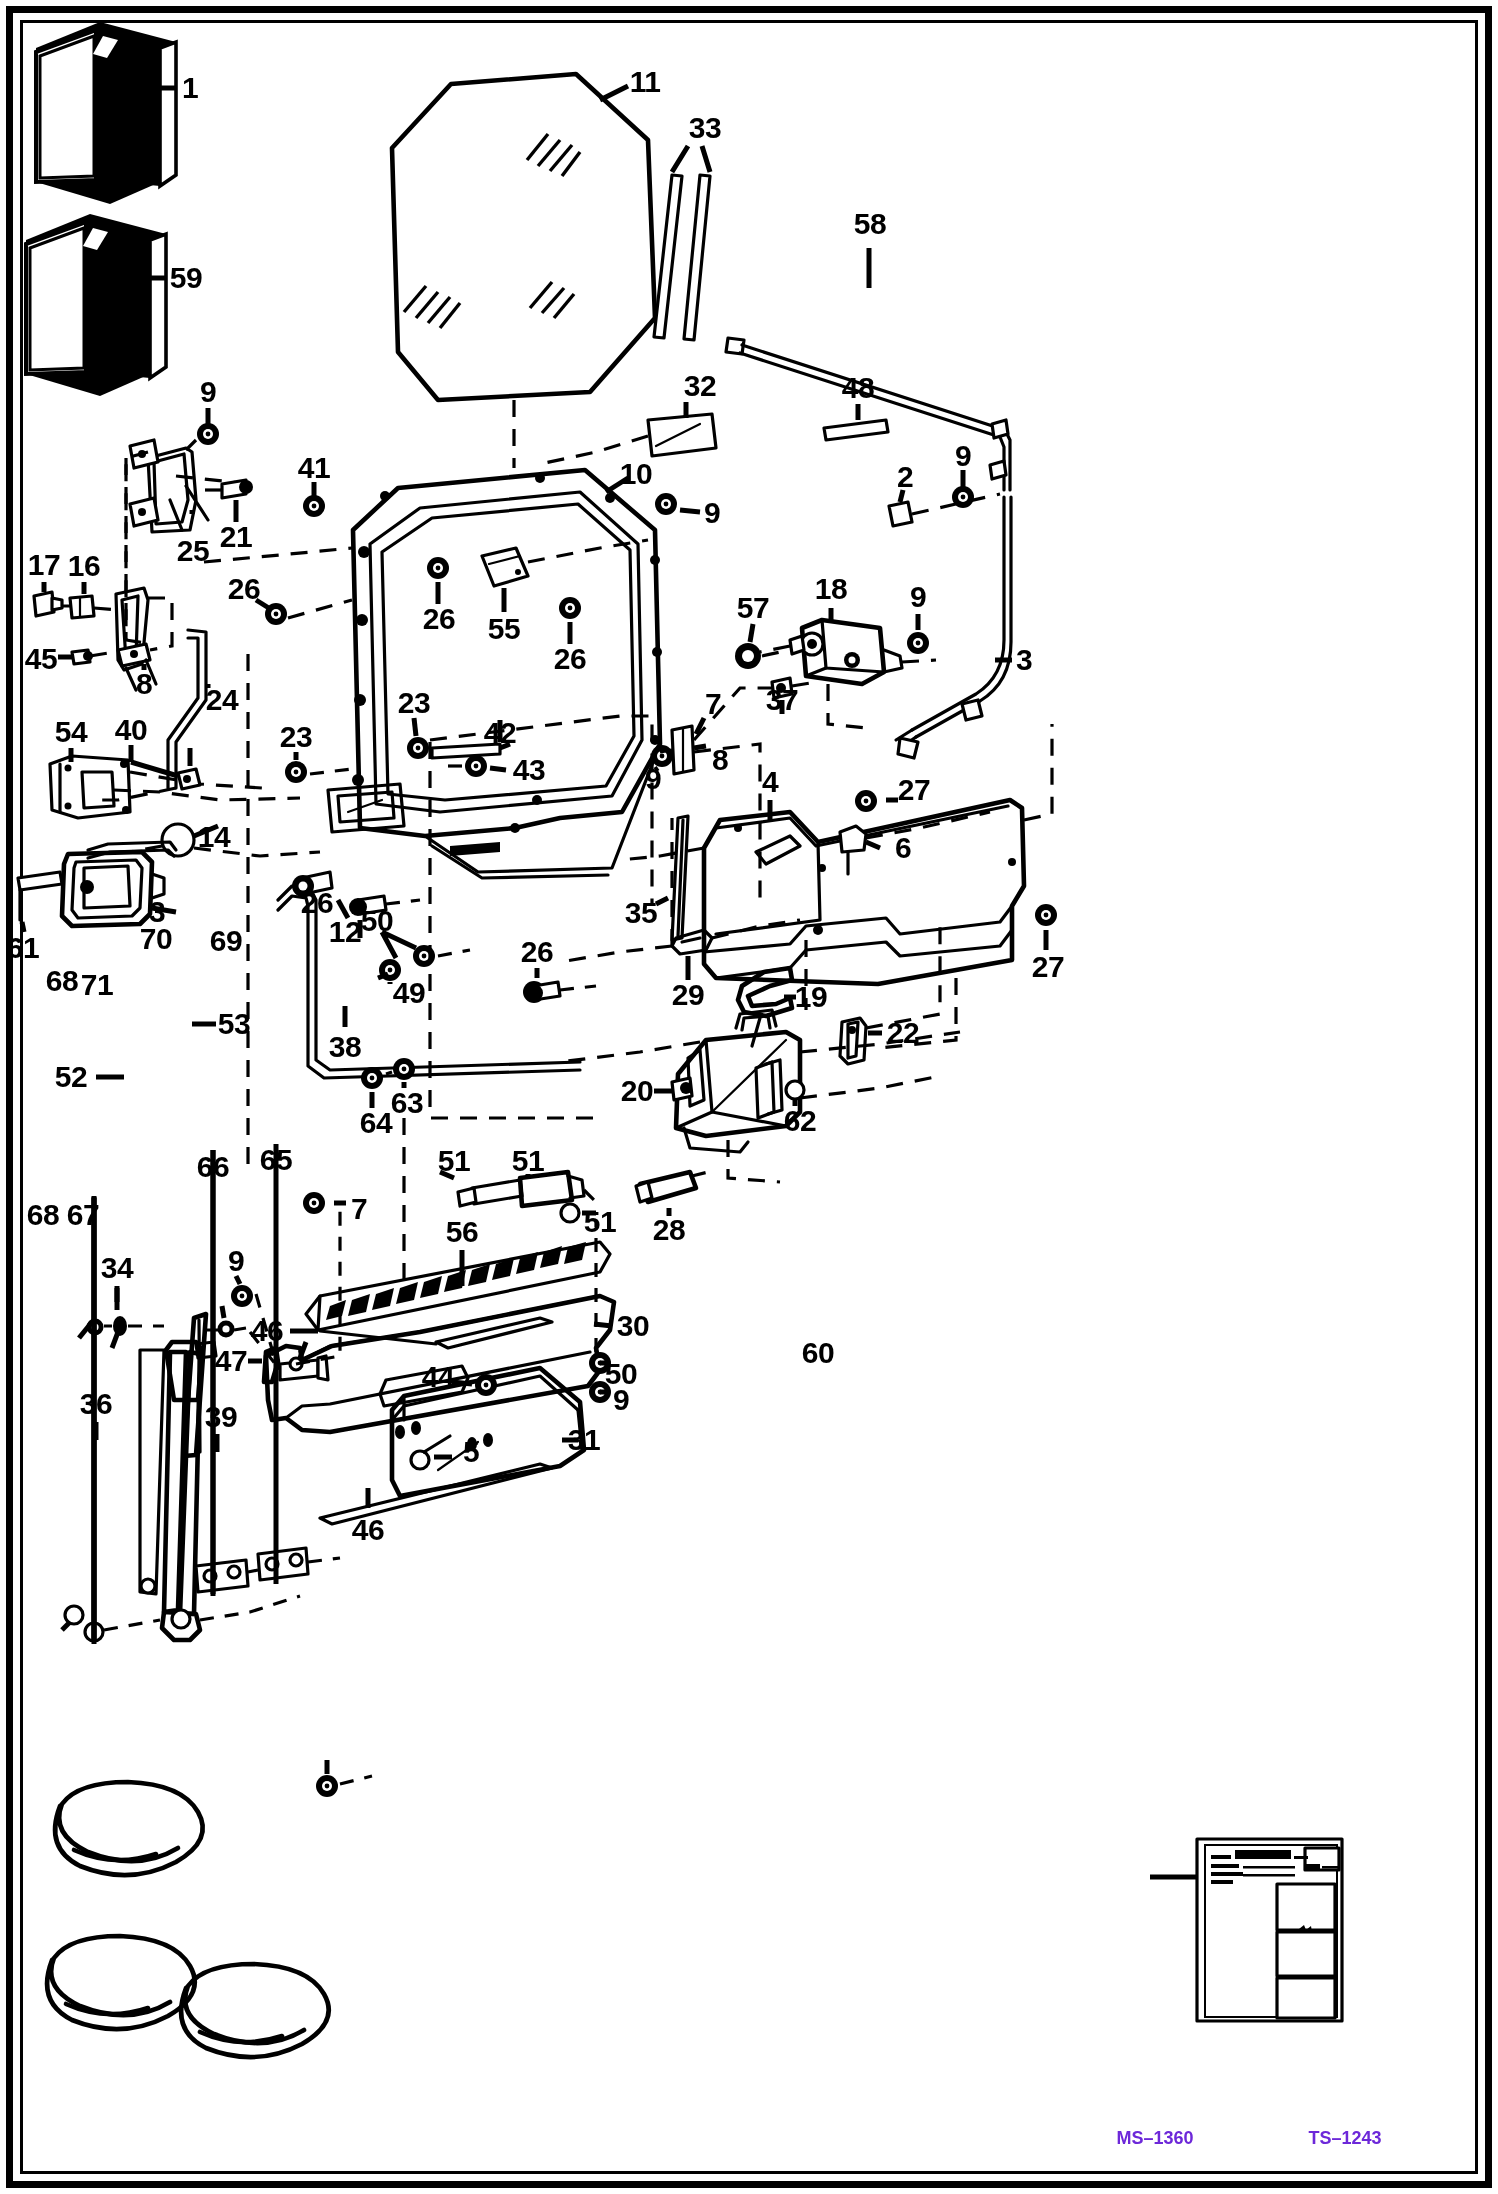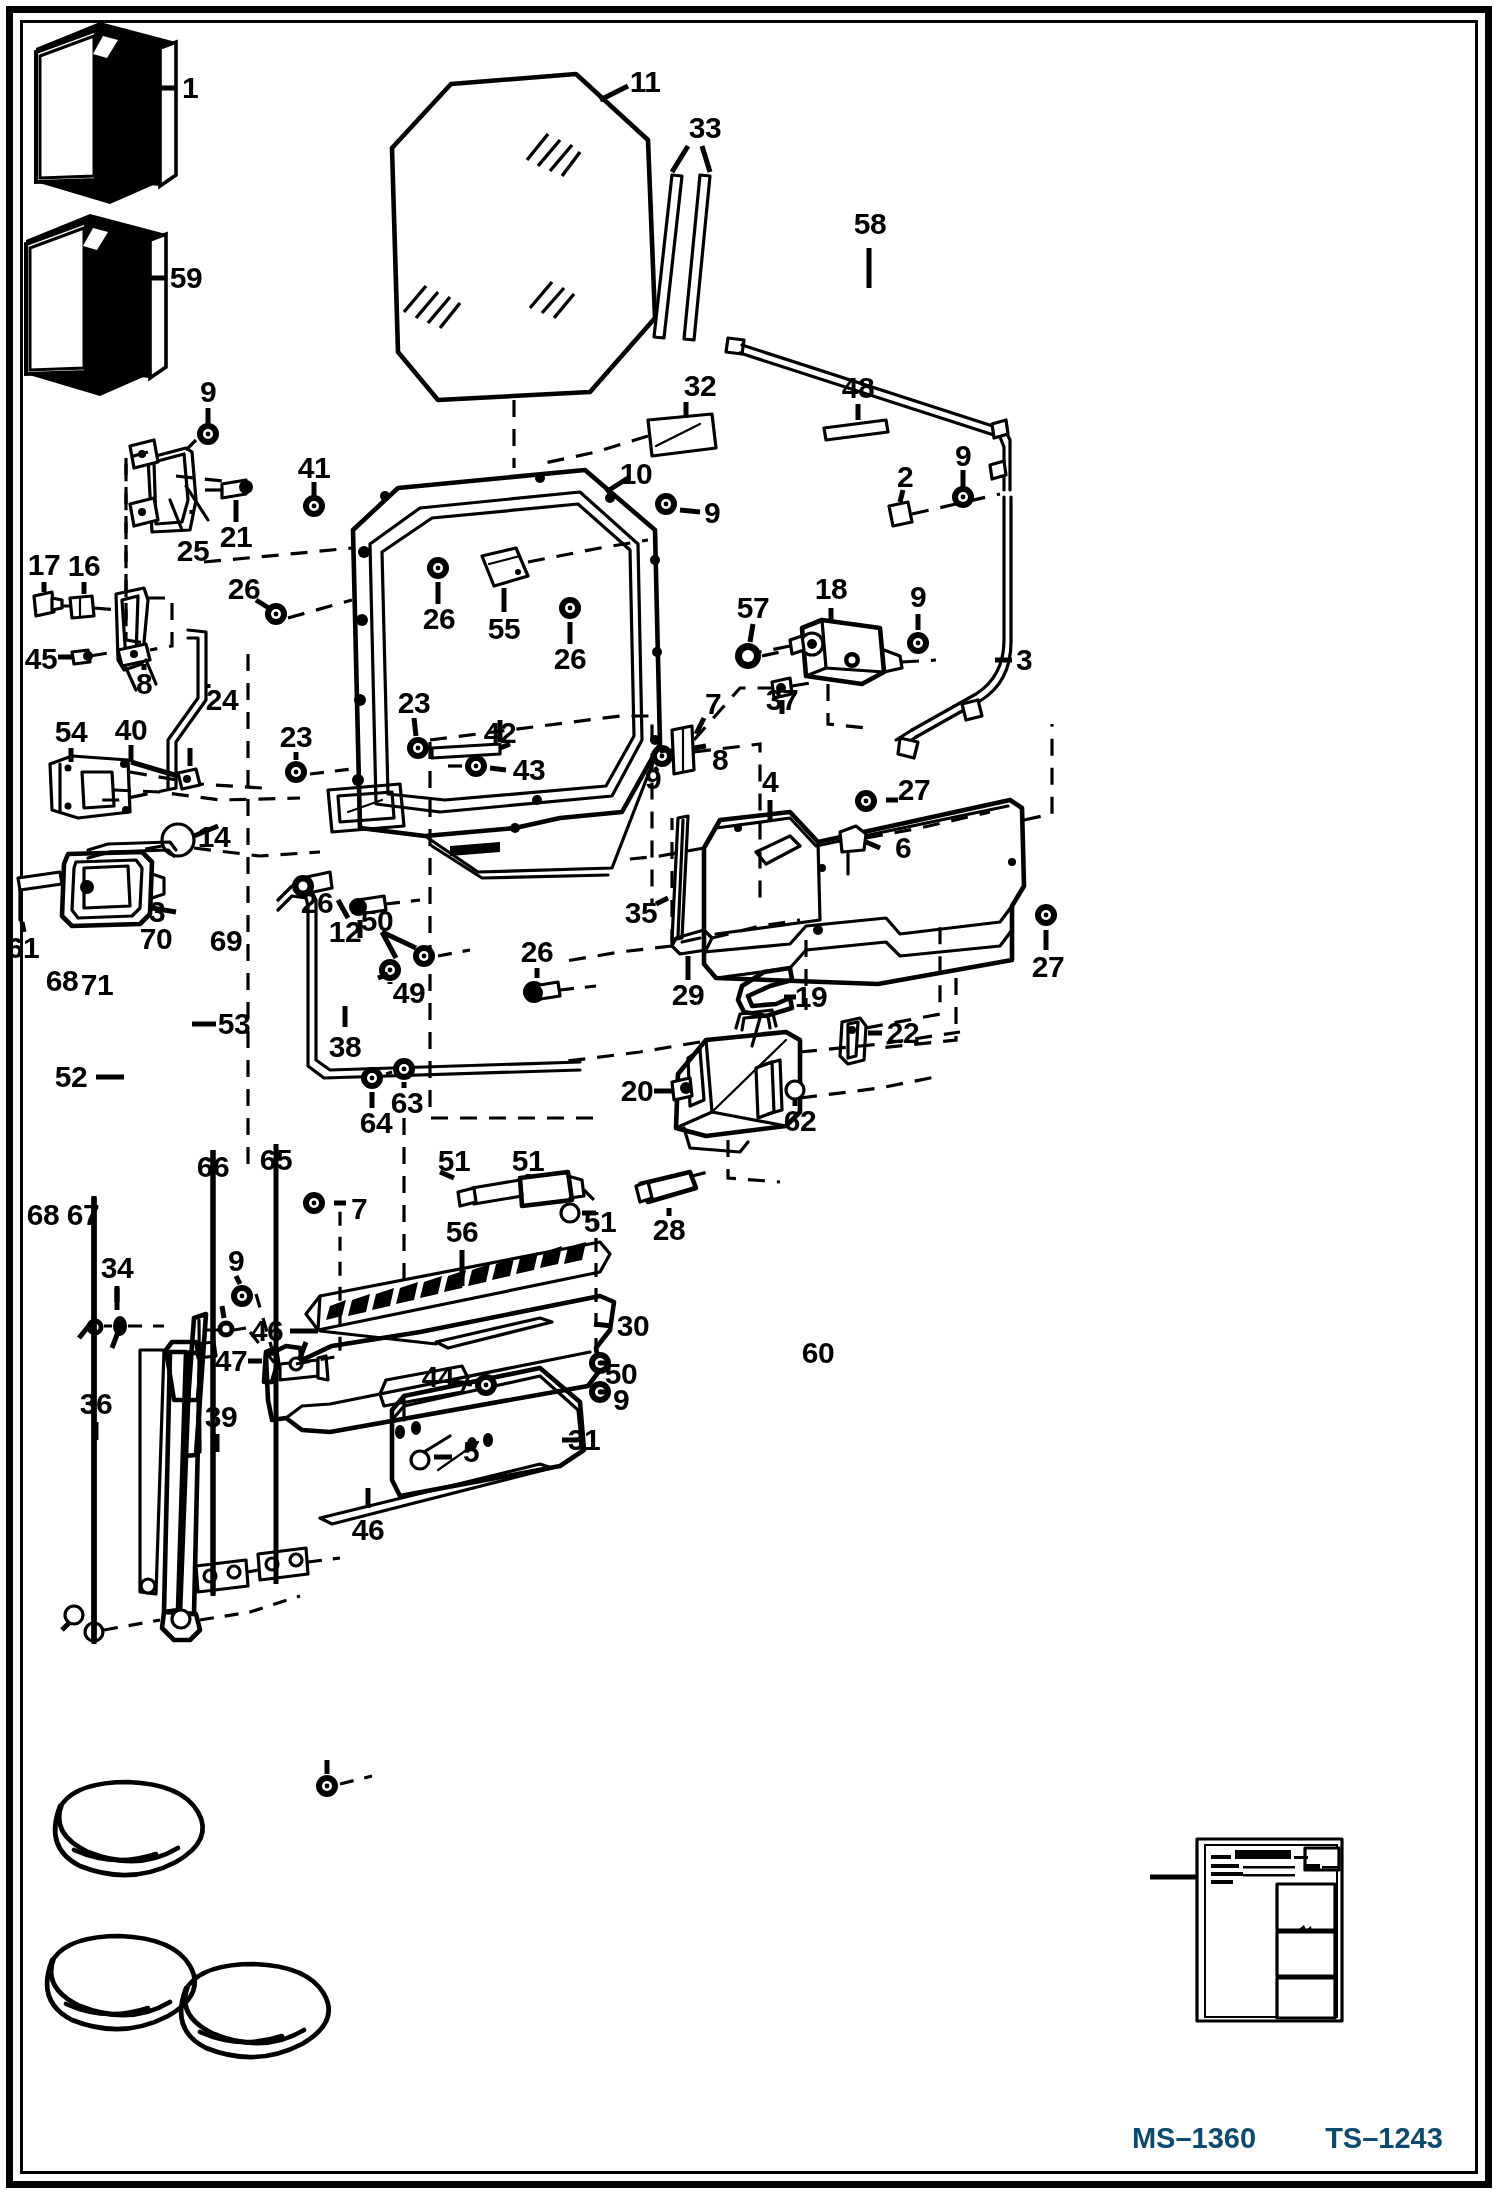--- a/index.html
+++ b/index.html
@@ -24,24 +24,23 @@
     font-size:30px;
     color:#000;
     line-height:1;
     white-space:nowrap;
     letter-spacing:-0.5px;
     transform:translate(-50%,-50%);
   }
   .foot{
     position:absolute;
     font-family:"Liberation Sans",sans-serif;
-    font-weight:bold;font-size:29px;color:#0c4a6e;white-space:nowrap;
+    font-weight:bold;font-size:18px;color:#6d28d9;white-space:nowrap;
     transform:translate(-50%,-50%);
     letter-spacing:0px;
-    margin-left:39px;
   }
   svg{display:block;}
 </style>
 </head>
 <body>
 
 <div id="page">
 
   <div id="outer-border"></div>
   <div id="inner-border"></div>

